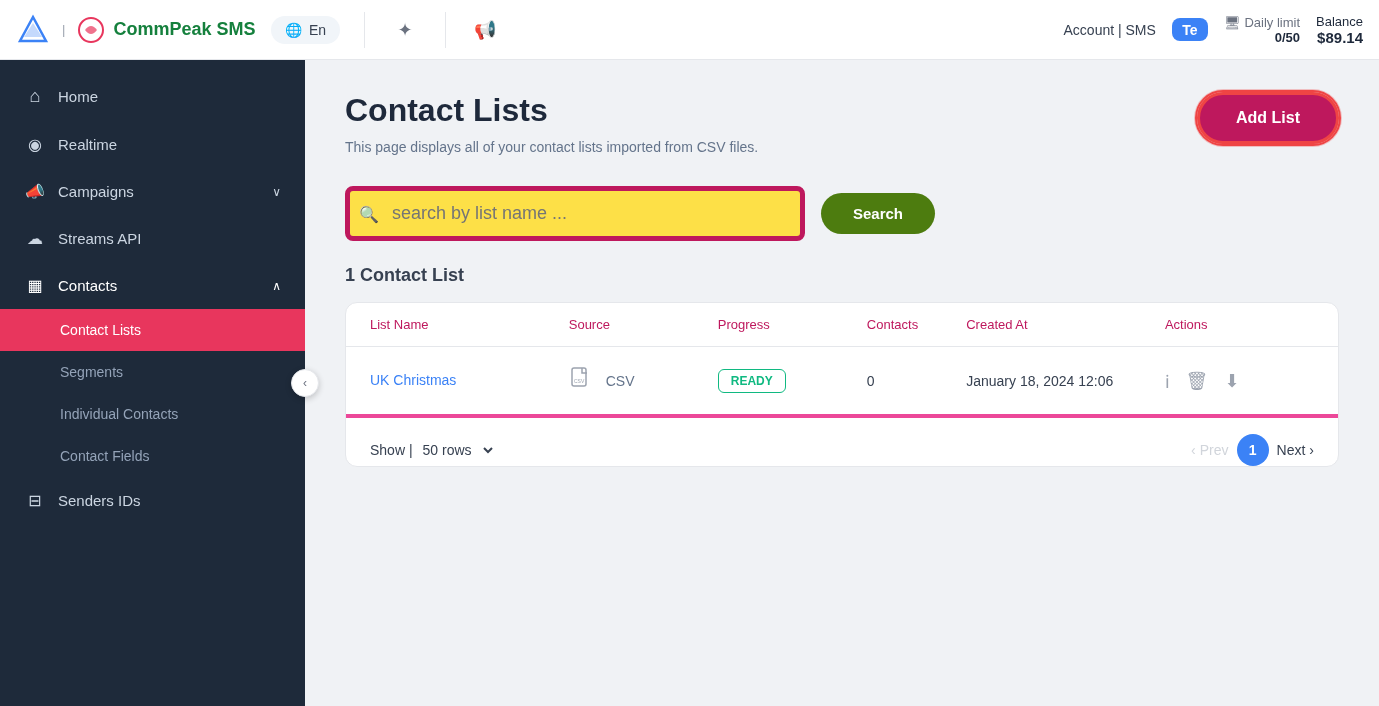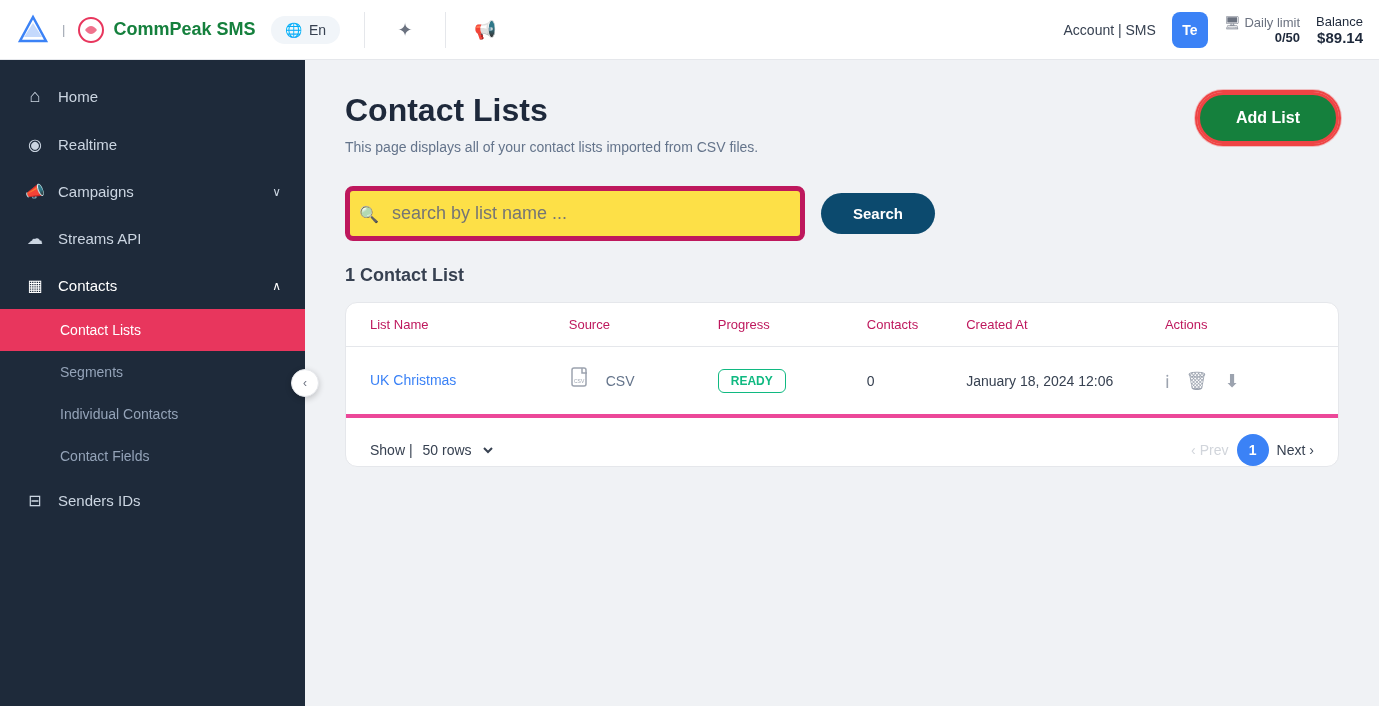--- a/index.html
+++ b/index.html
@@ -11,21 +11,21 @@
       border-bottom: 1px solid #e5e7eb; padding: 0 16px; gap: 16px; flex-shrink: 0;
     }
     .header-logo { display: flex; align-items: center; gap: 8px; }
     .app-name { font-size: 18px; font-weight: 600; color: #15803d; white-space: nowrap; }
     .header-divider { width: 1px; height: 36px; background: #e5e7eb; margin: 0 8px; }
     .header-nav { display: flex; align-items: center; gap: 16px; flex: 1; }
     .lang-btn { display: flex; align-items: center; gap: 6px; background: #f1f5f9; border-radius: 20px; padding: 6px 14px; font-size: 14px; color: #374151; cursor: pointer; border: none; }
     .nav-icon { width: 32px; height: 32px; display: flex; align-items: center; justify-content: center; color: #6b7280; cursor: pointer; font-size: 18px; }
     .header-right { display: flex; align-items: center; gap: 16px; margin-left: auto; }
     .account-nav { font-size: 14px; color: #374151; }
-    .avatar { width: 36px; height: 36px; background: #3b82f6; border-radius: 8px; display: flex; align-items: center; justify-content: center; color: #fff; font-weight: 600; font-size: 14px; }
+    .avatar { width: 36px; height: 23px; background: #3b82f6; border-radius: 8px; display: flex; align-items: center; justify-content: center; color: #fff; font-weight: 600; font-size: 14px; }
     .daily-limit { text-align: right; font-size: 13px; }
     .daily-limit-label { color: #6b7280; display: flex; align-items: center; gap: 4px; }
     .daily-limit-value { color: #1e293b; font-weight: 700; }
     .balance { text-align: right; font-size: 13px; }
     .balance-label { color: #1e293b; font-weight: 500; }
     .balance-value { color: #1e293b; font-weight: 700; font-size: 15px; }
 
     
     .layout { display: flex; flex: 1; overflow: hidden; }
 
@@ -40,28 +40,28 @@
     .nav-item-chevron { font-size: 12px; }
     .sub-nav { padding-left: 0; }
     .sub-nav-item { display: flex; align-items: center; padding: 13px 24px 13px 60px; color: #94a3b8; cursor: pointer; font-size: 14px; font-weight: 500; }
     .sub-nav-item.active { background: #e8365d; color: #fff; border-radius: 0; }
 
     
     .main { flex: 1; padding: 32px 40px; overflow-y: auto; background: #f0f2f5; }
     .page-header { display: flex; align-items: flex-start; justify-content: space-between; margin-bottom: 28px; }
     .page-title { font-size: 32px; font-weight: 700; color: #1e293b; margin-bottom: 8px; }
     .page-subtitle { font-size: 14px; color: #64748b; line-height: 1.5; max-width: 480px; }
-    .add-list-btn { background: #15803d; color: #fff; border: 3px solid #ef4444; border-radius: 30px; padding: 14px 36px; font-size: 16px; font-weight: 700; cursor: pointer; white-space: nowrap; outline: 2px solid #ef4444; box-shadow: 0 0 0 3px rgba(239,68,68,0.3); }
+    .add-list-btn { background: #be185d; color: #fff; border: 3px solid #ef4444; border-radius: 30px; padding: 14px 36px; font-size: 16px; font-weight: 700; cursor: pointer; white-space: nowrap; outline: 2px solid #ef4444; box-shadow: 0 0 0 3px rgba(239,68,68,0.3); }
 
     
     .search-row { display: flex; align-items: center; gap: 16px; margin-bottom: 24px; }
     .search-input-wrap { flex: 1; max-width: 460px; position: relative; }
     .search-icon { position: absolute; left: 14px; top: 50%; transform: translateY(-50%); color: #9ca3af; font-size: 16px; }
     .search-input { width: 100%; padding: 12px 16px 12px 42px; border: 5px solid #be185d; border-radius: 8px; font-size: 18px; color: #374151; background: #fde047; outline: none; }
-    .search-btn { background: #0c4a6e; color: #fff; border: none; border-radius: 30px; padding: 12px 32px; font-size: 15px; font-weight: 600; cursor: pointer; }
+    .search-btn { background: #4d7c0f; color: #fff; border: none; border-radius: 30px; padding: 12px 32px; font-size: 15px; font-weight: 600; cursor: pointer; }
 
     
     .list-count { font-size: 18px; font-weight: 600; color: #374151; margin-bottom: 16px; }
 
     
     .table-container { background: #fff; border-radius: 12px; border: 1px solid #e5e7eb; overflow: hidden; }
     .table-header { display: grid; grid-template-columns: 2fr 1.5fr 1.5fr 1fr 2fr 1.5fr; padding: 14px 24px; border-bottom: 1px solid #e5e7eb; }
     .th { font-size: 13px; font-weight: 500; color: #be185d; }
     .table-row { display: grid; grid-template-columns: 2fr 1.5fr 1.5fr 1fr 2fr 1.5fr; padding: 20px 24px; align-items: center; border-bottom: 4px solid #ec4899; }
     .table-row:last-child { border-bottom: none; }

